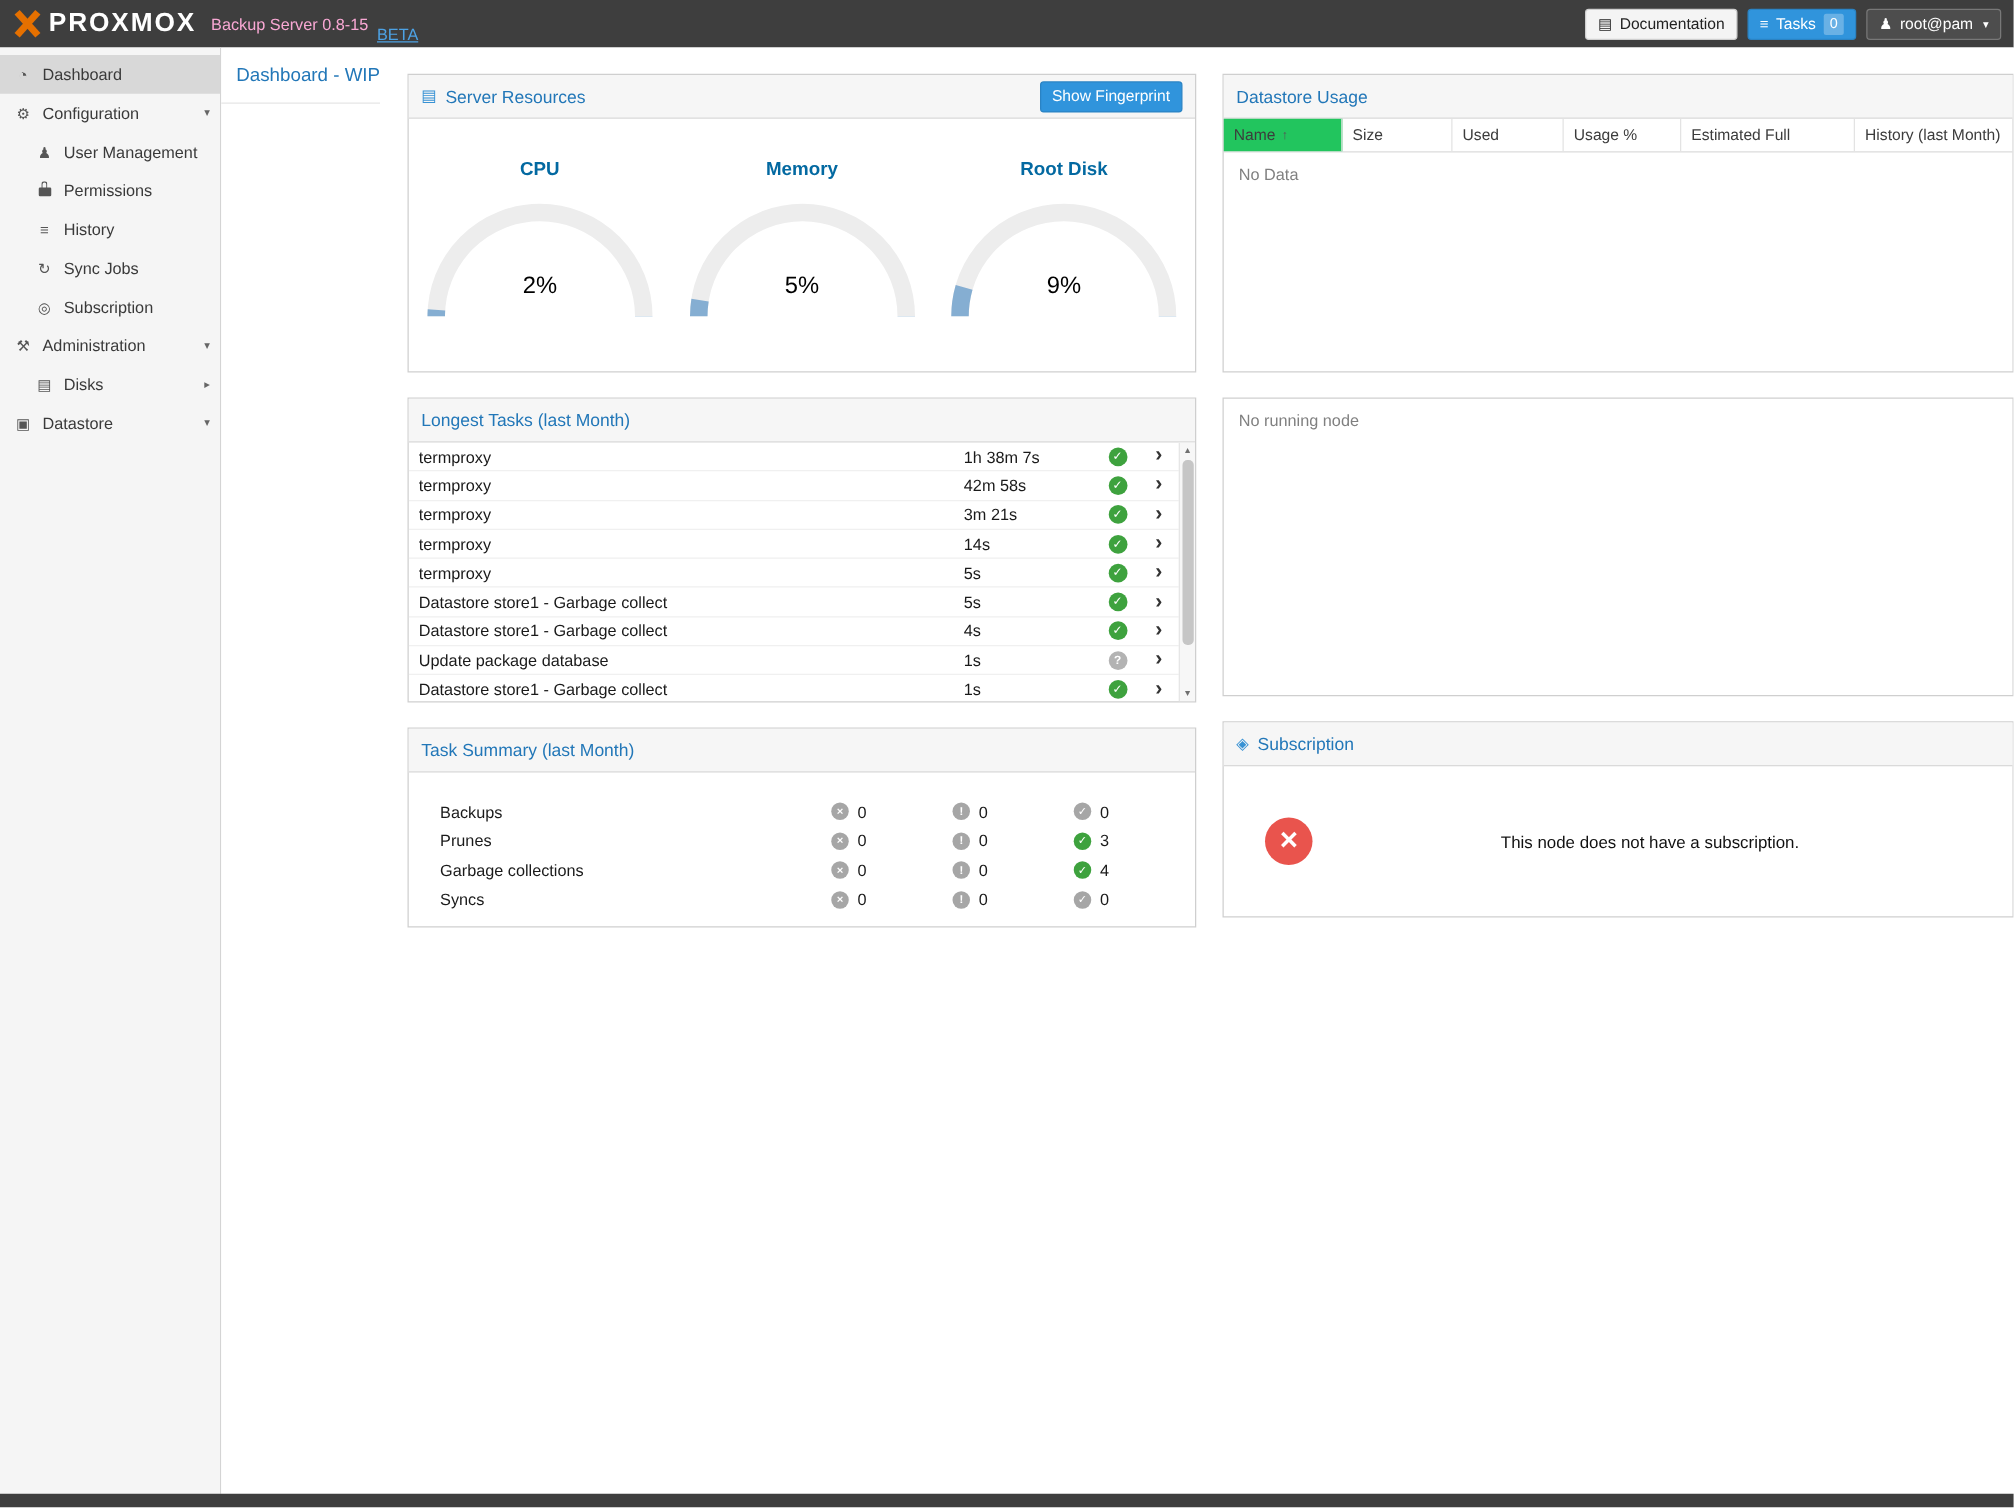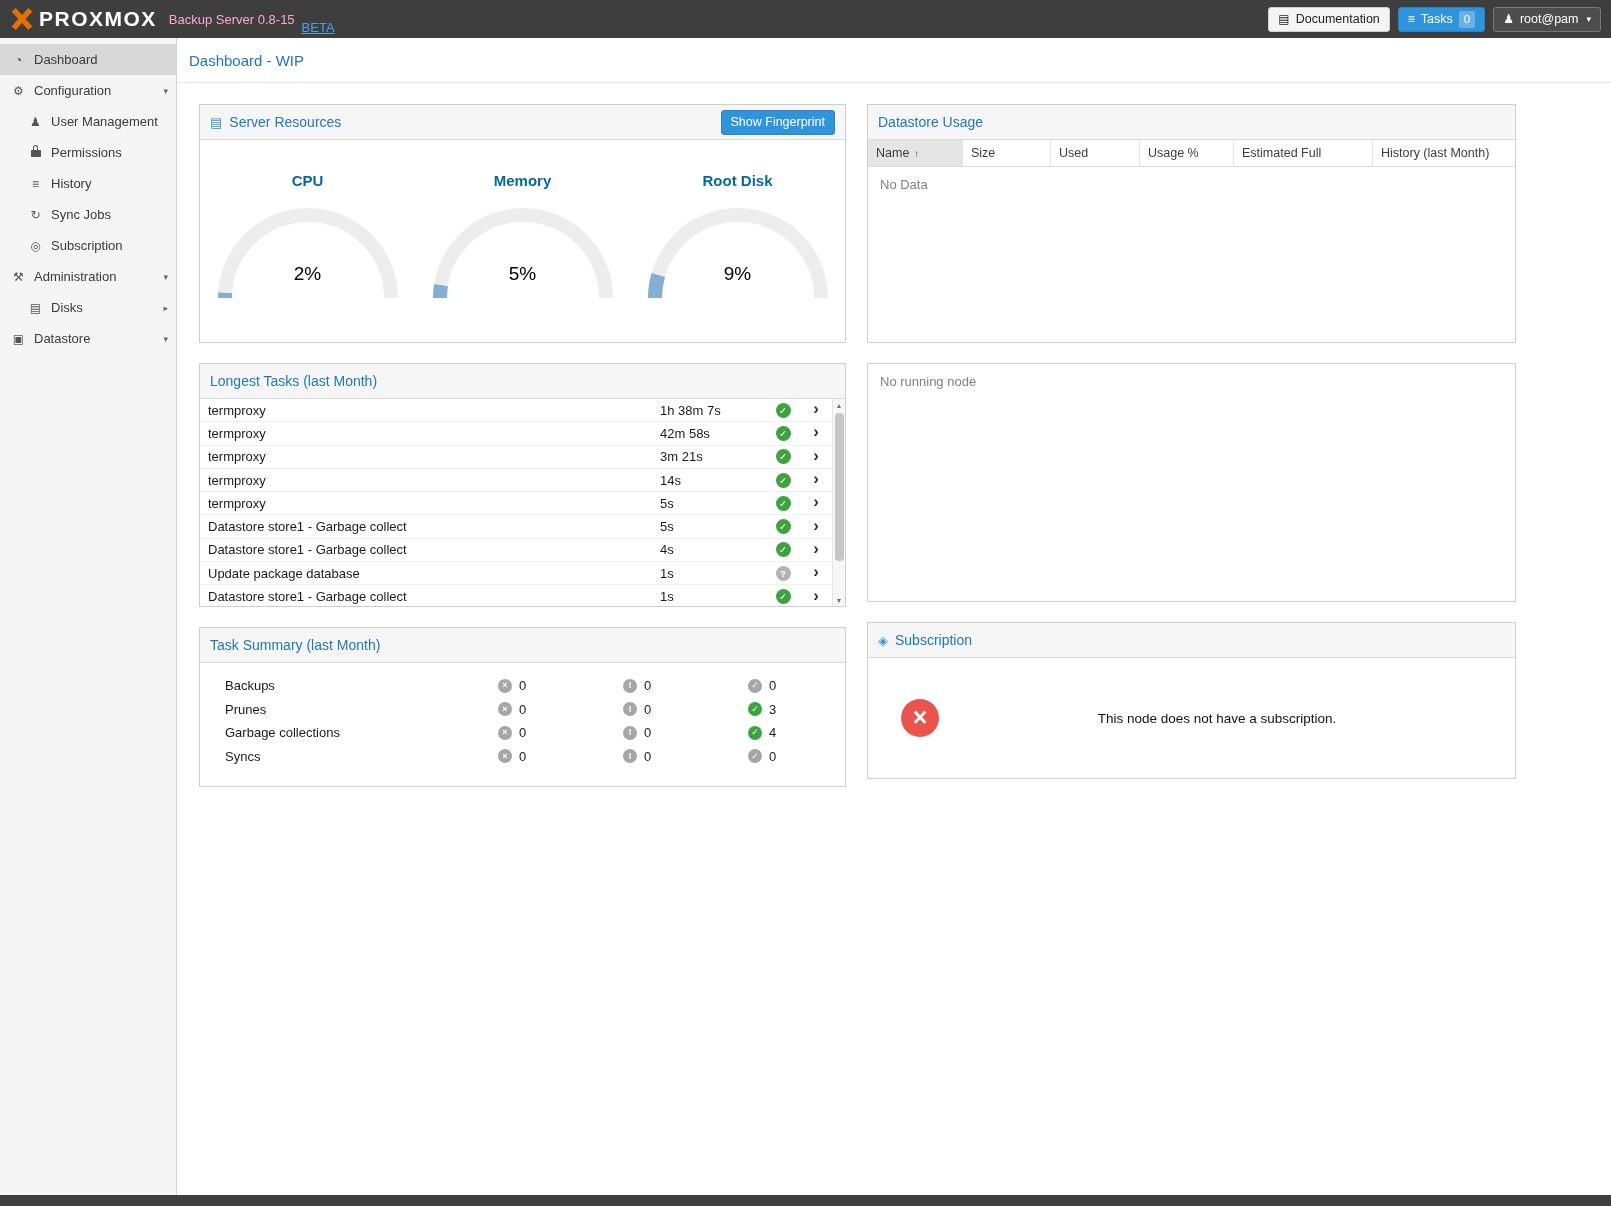--- a/index.html
+++ b/index.html
@@ -46,21 +46,21 @@
   .s-item.child { padding-left: 27px; }
   .s-item.selected { background: #d8d8d8; }
   .s-icon { width: 17px; margin-right: 7px; text-align: center; font-size: 12px; color: #555; flex-shrink: 0; }
   .s-exp { position: absolute; right: 8px; font-size: 9px; color: #666; }
   .lock { position: relative; display: inline-block; width: 10px; height: 7px; background: #555; border-radius: 1px; }
   .lock::before {
     content: ""; position: absolute; left: 2px; top: -5px; width: 3px; height: 5px;
     border: 1.5px solid #555; border-bottom: none; border-radius: 3px 3px 0 0;
   }
 
-  .main { flex: 1; display: flex; flex-direction: column; background: #fff; min-width: 0; }
+  .main { flex: 1; display: flex; flex-direction: row; background: #fff; min-width: 0; }
   .crumbbar { height: 45px; border-bottom: 1px solid #e6e6e6; display: flex; align-items: center; padding-left: 12px; flex-shrink: 0; }
   .page-title { color: #2277b8; font-size: 15px; }
   .panels { flex: 1; display: flex; gap: 21px; padding: 21px 0 0 22px; align-items: flex-start; overflow: hidden; }
   .col { display: flex; flex-direction: column; gap: 20px; }
   .col-left { width: 647px; }
   .col-right { width: 649px; }
 
   
   .panel { border: 1px solid #cfcfcf; background: #fff; display: flex; flex-direction: column; width: 100%; }
   .panel-header {
@@ -85,21 +85,21 @@
   .gauge-label { font-size: 15px; font-weight: bold; color: #0369a1; margin-bottom: 14px; }
   .gauge svg { display: block; margin: 0 auto; }
   .g-track { fill: none; stroke: #ededed; stroke-width: 14; }
   .g-val   { fill: none; stroke: #85aed2; stroke-width: 14; }
   .gauge-value { margin-top: -40px; font-size: 19px; color: #000; position: relative; }
 
   
   .grid-head { display: flex; height: 27px; border-bottom: 1px solid #dcdcdc; font-size: 12.5px; color: #3c3c3c; }
   .gh-cell { display: flex; align-items: center; padding-left: 8px; border-right: 1px solid #e3e3e3; }
   .gh-cell.last { flex: 1; border-right: none; }
-  .gh-sorted { background: #e5e5e5; }
+  .gh-sorted { background: #22c55e; }
   .sort-arrow { font-size: 10px; margin-left: 5px; color: #555; }
   .empty-text { padding: 10px 12px; color: #808080; font-size: 13px; }
 
   
   .task-list { position: relative; height: 100%; overflow: hidden; }
   .t-row { display: flex; align-items: center; height: 23.3px; border-bottom: 1px solid #f0f0f0; font-size: 13px; color: #1a1a1a; cursor: pointer; }
   .t-name { flex: 1; padding-left: 8px; white-space: nowrap; overflow: hidden; }
   .t-dur { width: 105px; }
   .t-st { width: 36px; display: flex; justify-content: center; }
   .t-chev { width: 30px; text-align: center; color: #333; font-size: 17px; font-weight: bold; line-height: 1; padding-bottom: 3px; }
@@ -110,21 +110,21 @@
   .scrollbar {
     position: absolute; top: 0; right: 0; bottom: 0; width: 13px; background: #f7f7f7;
     border-left: 1px solid #e6e6e6; display: flex; flex-direction: column; align-items: center;
   }
   .sb-arrow { height: 12px; font-size: 7px; color: #707070; display: flex; align-items: center; justify-content: center; width: 100%; cursor: pointer; }
   .sb-thumb { width: 9px; background: #c6c6c6; border-radius: 4px; height: 148px; margin-top: 2px; cursor: pointer; }
   .sb-bottom { margin-top: auto; }
 
   
   .summary-body { padding-top: 15px; }
-  .sum-row { display: flex; align-items: flex-start; height: 23.5px; font-size: 13px; color: #1a1a1a; cursor: pointer; gap: 28px; }
+  .sum-row { display: flex; align-items: flex-end; height: 23.5px; font-size: 13px; color: #1a1a1a; cursor: pointer; }
   .sum-label { flex: 1; padding-left: 25px; }
   .sum-cell { width: 97px; display: flex; align-items: center; gap: 7px; }
   .sum-ico {
     width: 14px; height: 14px; border-radius: 50%; background: #a6a6a6; color: #fff;
     display: flex; align-items: center; justify-content: center; font-size: 9px; font-weight: bold; line-height: 1;
   }
   .sum-ico.green { background: #3ea23e; }
 
   
   .sub-body { display: flex; align-items: center; padding: 0 20px; }

